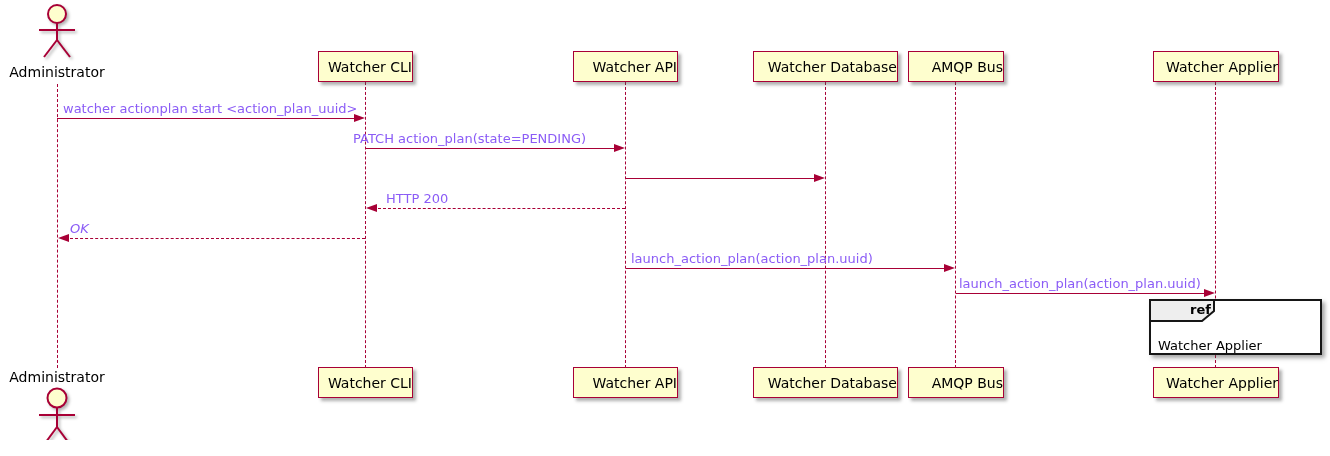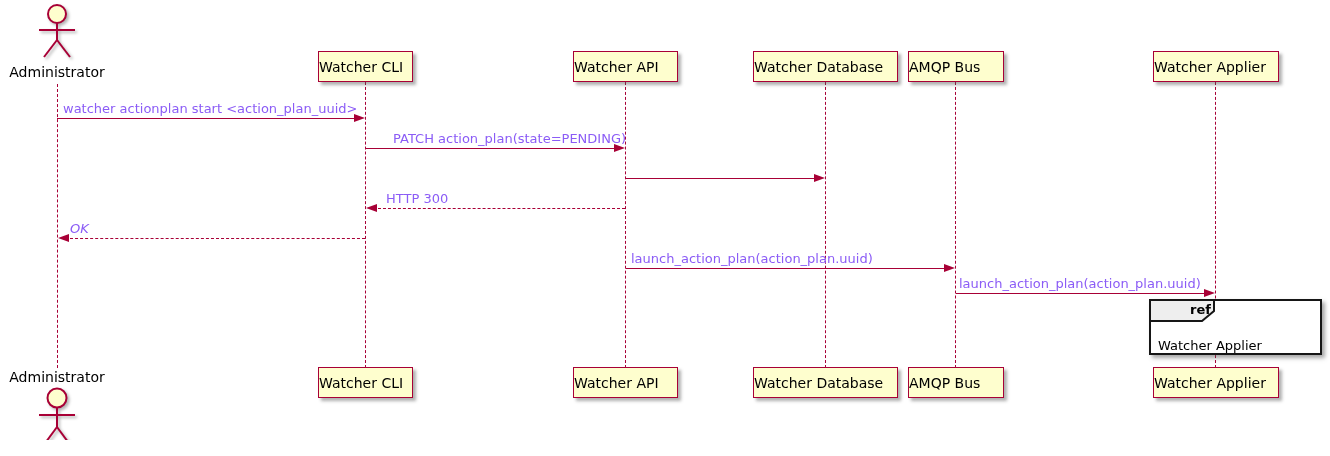--- a/index.html
+++ b/index.html
@@ -2,21 +2,21 @@
 <html><head>
 <meta charset="utf-8">
 <style>
   html,body{margin:0;padding:0;background:#ffffff;}
   #diagram{
     position:relative;width:1330px;height:440px;background:#ffffff;
     font-family:"DejaVu Sans", sans-serif;color:#000;overflow:hidden;
   }
   .participant{
     position:absolute;height:29px;background:#FEFECE;border:1.6px solid #A80036;
-    display:flex;align-items:center;justify-content:flex-start;
+    display:flex;align-items:center;justify-content:flex-end;
     font-size:14px;color:#000;z-index:4;
     box-shadow:3px 3px 3px rgba(80,80,80,0.45);
   }
   .lifeline{
     position:absolute;width:0;border-left:1px dashed #A80036;z-index:1;
   }
   .actor-label{
     position:absolute;width:110px;text-align:center;font-size:14px;z-index:4;white-space:nowrap;
   }
   .actor-figure{position:absolute;z-index:4;filter:drop-shadow(2.5px 2.5px 1.5px rgba(0,0,0,0.30));}
@@ -80,28 +80,28 @@
       <span>AMQP Bus</span>
     </div>
   <div class="participant" style="left:1153px;top:51px;width:124px;">
       <span>Watcher Applier</span>
     </div>
 
   <div class="msg-label" style="left:63px;top:101px;">watcher actionplan start &lt;action_plan_uuid&gt;</div>
   <div class="msg-line" style="left:57px;top:118px;width:297px;"></div>
   <div class="arrowhead right" style="left:354px;top:114px;"></div>
 
-  <div class="msg-label" style="left:393px;top:131px;text-align:right;">PATCH action_plan(state=PENDING)</div>
+  <div class="msg-label" style="left:353px;top:131px;text-align:right;">PATCH action_plan(state=PENDING)</div>
   <div class="msg-line" style="left:366px;top:148px;width:248px;"></div>
   <div class="arrowhead right" style="left:614px;top:144px;"></div>
 
   <div class="msg-line" style="left:626px;top:178px;width:188px;"></div>
   <div class="arrowhead right" style="left:814px;top:174px;"></div>
 
-  <div class="msg-label" style="left:386px;top:191px;">HTTP 300</div>
+  <div class="msg-label" style="left:386px;top:191px;">HTTP 200</div>
   <div class="msg-line dashed" style="left:378px;top:208px;width:247px;"></div>
   <div class="arrowhead left" style="left:366px;top:204px;"></div>
 
   <div class="msg-label" style="left:70px;top:221px;font-style:italic;">OK</div>
   <div class="msg-line dashed" style="left:70px;top:238px;width:295px;"></div>
   <div class="arrowhead left" style="left:58px;top:234px;"></div>
 
   <div class="msg-label" style="left:631px;top:251px;">launch_action_plan(action_plan.uuid)</div>
   <div class="msg-line" style="left:626px;top:268px;width:318px;"></div>
   <div class="arrowhead right" style="left:944px;top:264px;"></div>

